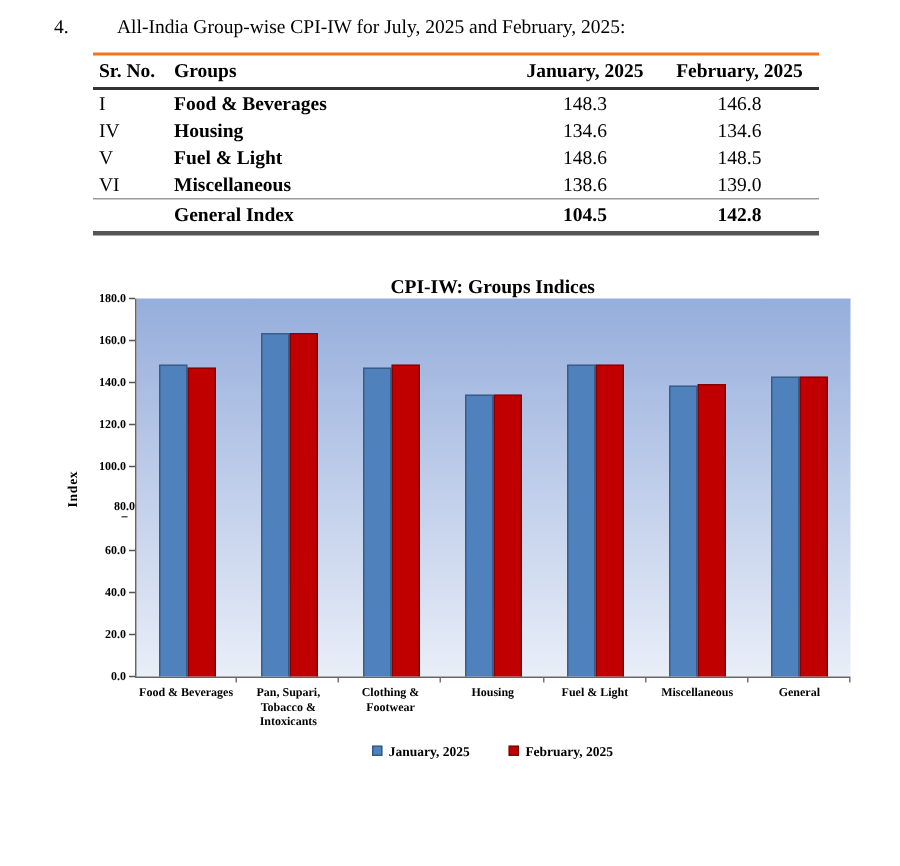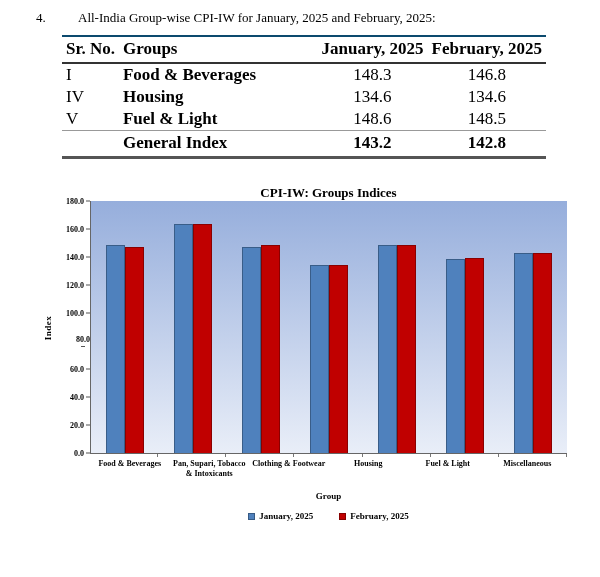--- a/index.html
+++ b/index.html
@@ -20,22 +20,22 @@
     font-size: 13px;
   }
   .section-num { width: 42px; flex: 0 0 auto; }
   .heading-text { flex: 1; }
 
   
   table.cpi-table {
     border-collapse: collapse;
     margin: 9px 0 0 62px;
     width: 484px;
-    font-size: 17px;
-    border-top: 2px solid #0c4a6e;
+    font-size: 13px;
+    border-top: 2px solid #f97316;
     border-bottom: 3px solid #555;
   }
   .cpi-table th {
     text-align: left;
     font-weight: bold;
     padding: 2px 4px 3px 4px;
     border-bottom: 2px solid #333;
     white-space: nowrap;
   }
   .cpi-table th.num, .cpi-table td.num { text-align: center; }
@@ -168,21 +168,21 @@
     box-sizing: border-box;
   }
 </style>
 </head>
 <body>
 
 <div class="page">
 
   <div class="heading-row">
     <span class="section-num">4.</span>
-    <span class="heading-text">All-India Group-wise CPI-IW for January, 2025 and February, 2025:</span>
+    <span class="heading-text">All-India Group-wise CPI-IW for July, 2025 and February, 2025:</span>
   </div>
 
   <table class="cpi-table">
     <colgroup>
       <col class="c-sr">
         <col class="c-grp">
         <col class="c-jan">
         <col class="c-feb">
     </colgroup>
     <thead>
@@ -205,26 +205,32 @@
           <td class="group">Housing</td>
           <td class="num">134.6</td>
           <td class="num">134.6</td>
         </tr>
         <tr>
           <td>V</td>
           <td class="group">Fuel &amp; Light</td>
           <td class="num">148.6</td>
           <td class="num">148.5</td>
         </tr>
+        <tr>
+          <td>VI</td>
+          <td class="group">Miscellaneous</td>
+          <td class="num">138.6</td>
+          <td class="num">139.0</td>
+        </tr>
       </tbody>
     <tfoot>
       <tr>
         <td></td>
         <td>General Index</td>
-        <td class="num">143.2</td>
+        <td class="num">104.5</td>
         <td class="num">142.8</td>
       </tr>
     </tfoot>
   </table>
 
   <div class="chart-wrap">
     <div class="chart-title">CPI-IW: Groups Indices</div>
 
     <div class="y-title-cell">
       <span class="y-title">Index</span>
@@ -315,23 +321,23 @@
         <div class="x-tick-slot"></div>
         <div class="x-tick-slot"></div>
       </div>
     <div class="x-labels">
         <div class="x-slot">Food &amp; Beverages</div>
         <div class="x-slot">Pan, Supari, Tobacco &amp; Intoxicants</div>
         <div class="x-slot">Clothing &amp; Footwear</div>
         <div class="x-slot">Housing</div>
         <div class="x-slot">Fuel &amp; Light</div>
         <div class="x-slot">Miscellaneous</div>
+        <div class="x-slot">General</div>
       </div>
 
-    <div class="x-axis-title">Group</div>
 
     <div class="legend">
         <div class="legend-item">
           <span class="legend-swatch" style="background: rgb(79, 129, 189);"></span>
           <span>January, 2025</span>
         </div>
         <div class="legend-item">
           <span class="legend-swatch" style="background: rgb(192, 0, 0);"></span>
           <span>February, 2025</span>
         </div>

